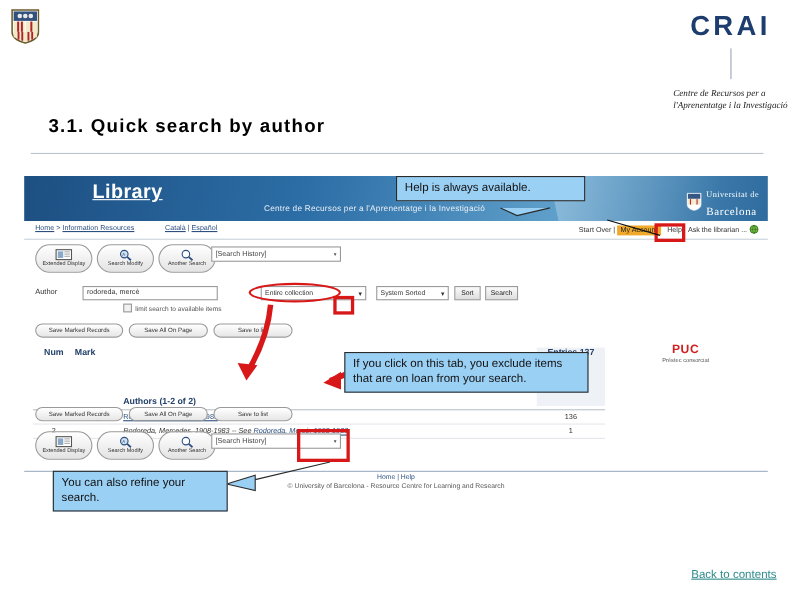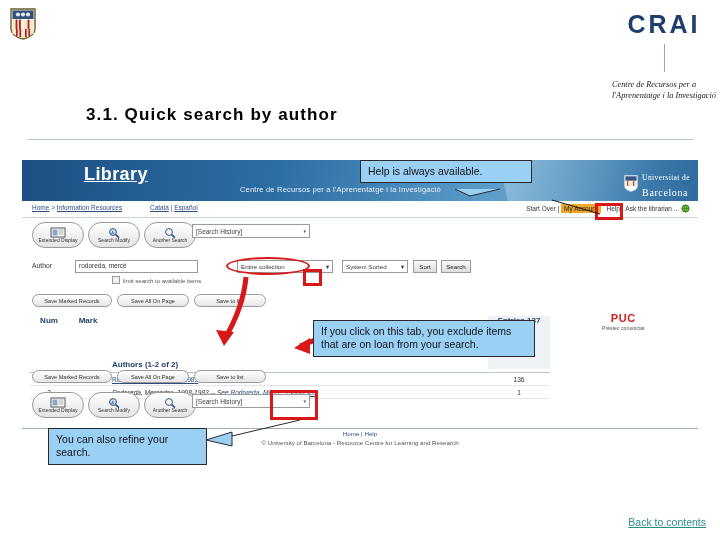--- a/index.html
+++ b/index.html
@@ -23,21 +23,21 @@
 
   .crai-logo { position:absolute; right:4px; top:12px; display:flex; align-items:center; gap:7px;flex-direction:column; }
   .crai-mark { font-family:"Liberation Sans", sans-serif; font-weight:700; font-size:25px;
                letter-spacing:3px; color:#1d3d6e; line-height:1; }
   .crai-div { width:1px; height:28px; background:#9aa6b8; }
   .crai-sub { font-family:"Liberation Serif", serif; font-size:8.3px; color:#1a1a1a; line-height:1.35;font-style:italic; }
 
   
   .slide-title {
     position:absolute; left:44px; top:105px;
-    font-size:17px; font-weight:700; color:#000; letter-spacing:1.1px;margin-left:42px;
+    font-size:17px; font-weight:700; color:#000; letter-spacing:1.1px;
   }
   .title-rule { position:absolute; left:28px; top:139px; width:666px; height:1px; background:#b9c3cc; }
 
   
   .shot { position:absolute; left:22px; top:160px; width:676px; height:287px; background:#fff; }
 
   .cat-banner {
     position:absolute; left:0; top:0; width:676px; height:41px;
     background:linear-gradient(100deg,#1d4f82 0%, #2c6ea6 38%, #5fa0cb 72%, #2f6b9e 100%);
     overflow:hidden;
@@ -112,21 +112,21 @@
           background:linear-gradient(#ffffff,#e6e6e6); font-size:5.6px; color:#333;
           display:flex; align-items:center; justify-content:center; }
   .pill.p1 { left:10px; width:80px;}
   .pill.p2 { left:95px; width:72px;}
   .pill.p3 { left:172px; width:72px;}
 
   .results { position:absolute; left:8px; top:154px; width:520px; }
   .res-head { display:flex; border-bottom:1px solid #b9c3cc; padding:2px 0 3px;
               font-size:8px; font-weight:700; color:#23416b; }
   .res-head .c-num { width:38px; text-align:center;}
-  .res-head .c-mark { width:40px; text-align:center;}
+  .res-head .c-mark { width:40px; text-align:left;}
   .res-head .c-auth { flex:1; padding-left:4px;margin-top:44px;}
   .res-head .c-ent { width:62px; text-align:center; background:#eef1f5;}
   .res-row { display:flex; align-items:center; border-bottom:1px solid #e3e7ec;
              font-size:6.6px; color:#333; min-height:13px;}
   .res-row .c-num{ width:38px; text-align:center;}
   .res-row .c-mark{ width:40px; text-align:center;}
   .res-row .c-auth{ flex:1; padding-left:4px;}
   .res-row .c-ent{ width:62px; text-align:center;}
   .res-row .c-mark .mk{ display:inline-block;width:7px;height:7px;border:1px solid #9a9a9a;background:#f1f1f1;}
   .lnk { color:#2c4f80; text-decoration:underline; }

